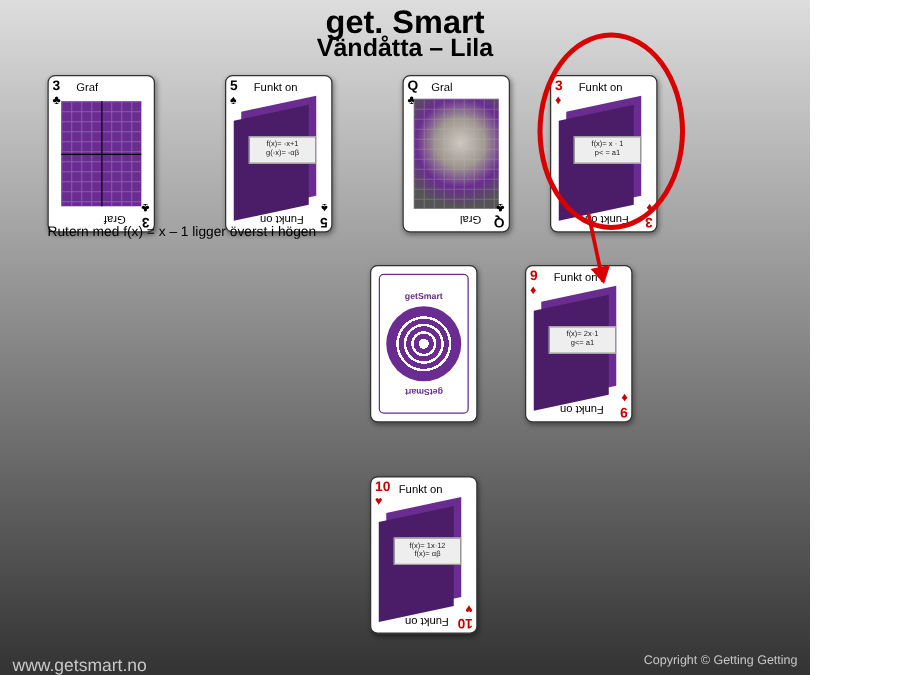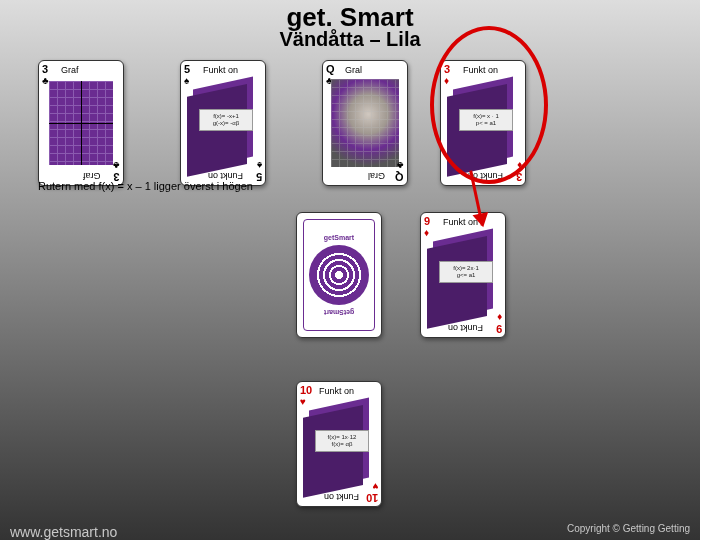--- a/index.html
+++ b/index.html
@@ -1,16 +1,16 @@
 <!DOCTYPE html>
 <html><head>
 <meta charset="utf-8">
 <style>
   html,body{margin:0;padding:0;width:720px;height:540px;overflow:hidden;font-family:Arial,Helvetica,sans-serif}
-  .stage{position:relative;width:700px;height:540px;background:linear-gradient(to bottom,#ddd 0%,#ccc 10%,#999 40%,#555 80%,#333 100%)}
+  .stage{position:relative;width:648px;height:540px;background:linear-gradient(to bottom,#ddd 0%,#ccc 10%,#999 40%,#555 80%,#333 100%)}
   .title{position:absolute;left:0;right:0;top:2px;text-align:center;font-weight:900;font-size:26px;color:#000}
   .subtitle{position:absolute;left:0;right:0;top:28px;text-align:center;font-weight:700;font-size:20px;color:#000}
   .caption{position:absolute;left:38px;top:180px;font-size:11px;color:#000}
   .footer-l{position:absolute;left:10px;bottom:0;font-size:14px;color:#c8c8c8}
   .footer-r{position:absolute;right:10px;bottom:6px;font-size:10px;color:#c8c8c8}
   .card{position:absolute;width:84px;height:124px;background:#fff;border:1px solid #333;border-radius:6px;box-shadow:1px 2px 4px rgba(0,0,0,.4)}
   .card .corner{position:absolute;font-size:11px;font-weight:bold;line-height:1}
   .card .tl{left:3px;top:3px}
   .card .br{right:3px;bottom:3px;transform:rotate(180deg)}
   .card .label{position:absolute;left:22px;top:4px;font-size:9px;color:#000}

